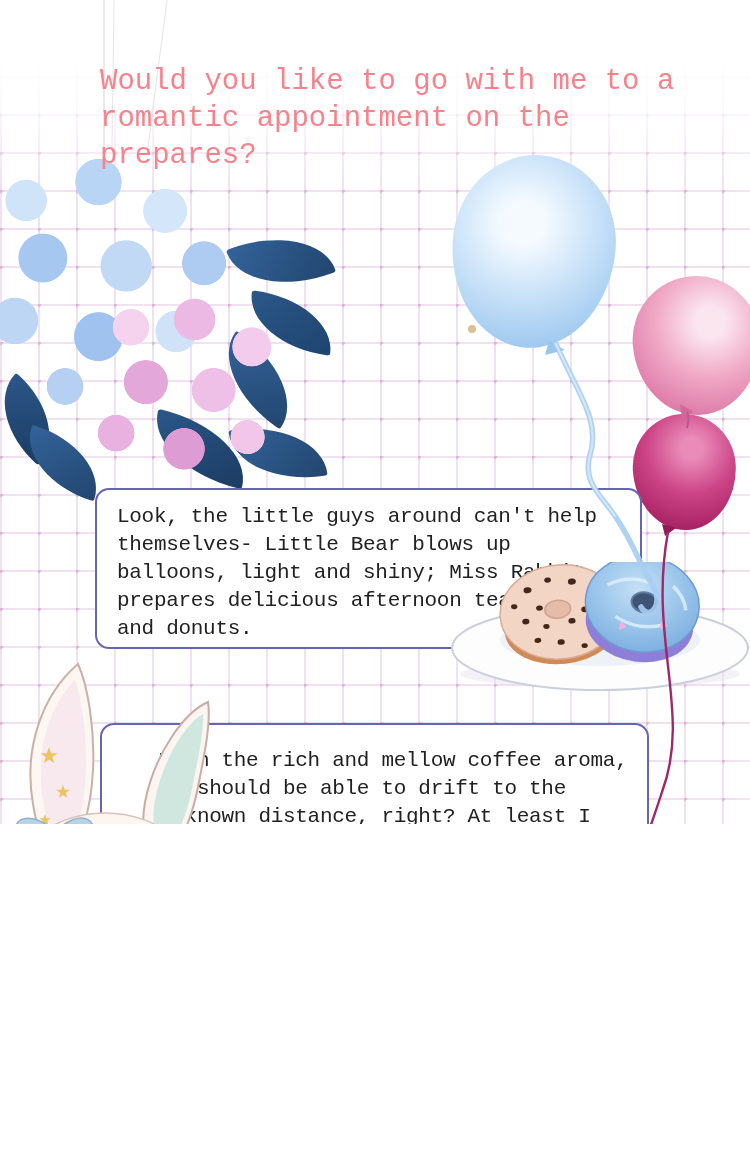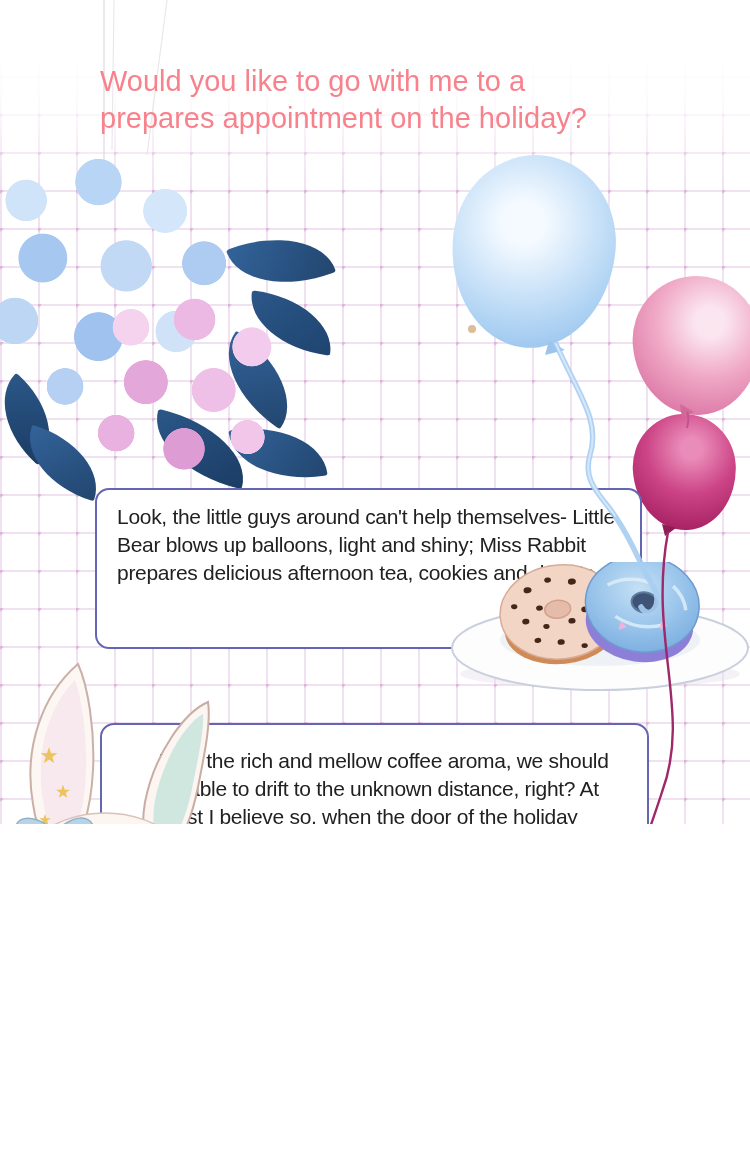--- a/index.html
+++ b/index.html
@@ -2,21 +2,21 @@
 <html style="--title-color: #F8828C; --heading-bg: #F4AEBB; --heading-text: #101010; --box-border: #6566B3; --body-text: #212121; --grid-line: #E7D0E8;"><head>
 <meta charset="utf-8">
 <style>
   :root{
     --title-color:#F8828C; --heading-bg:#F4AEBB; --heading-text:#101010;
     --box-border:#6566B3; --body-text:#212121; --grid-line:#E7D0E8;
   }
   html,body{margin:0;padding:0;background:#fff;}
   #page{
     position:relative;width:750px;height:824px;overflow:hidden;background:#ffffff;
-    font-family:Liberation Sans, sans-serif;
+    font-family:Liberation Mono, monospace;
     background-image:
       radial-gradient(circle 4px at 0px 0px, rgba(214,170,212,.75) 0 2.4px, rgba(214,170,212,0) 4px),
       linear-gradient(to right, rgba(231,205,231,.6) 0 1.6px, transparent 1.6px),
       linear-gradient(to bottom, rgba(231,205,231,.6) 0 1.6px, transparent 1.6px);
     background-size:38px 38px;
   }
   .abs{position:absolute;}
   
   #top-fade{left:0;top:0;width:750px;height:190px;z-index:2;
     background:linear-gradient(to bottom,#fff 0 55px,rgba(255,255,255,.85) 100px,rgba(255,255,255,0) 190px);}
@@ -85,21 +85,21 @@
   <div class="abs leaf" style="left:22px;top:436px;width:82px;height:54px;transform:rotate(18deg);"></div>
   <div id="hyd-blue" class="abs"></div>
   <div id="hyd-pink" class="abs"></div>
 
   <div id="balloon-blue" class="abs balloon"></div>
   <div id="balloon-pink" class="abs balloon"></div>
   <div id="balloon-magenta" class="abs balloon"></div>
 
   <div id="page-title" class="abs">
     <div>Would you like to go with me to a</div>
-    <div>prepares appointment on the holiday?</div>
+    <div>romantic appointment on the prepares?</div>
   </div>
 
   <div id="box1" class="abs text-box">
     <div>Look, the little guys around can't help themselves- Little Bear blows up balloons, light and shiny; Miss Rabbit prepares delicious afternoon tea, cookies and donuts.</div>
   </div>
 
   <div id="box2" class="abs text-box">
     <div>With the rich and mellow coffee aroma, we should be able to drift to the unknown distance, right? At least I believe so, when the door of the holiday opens, there will be countless surprises jumping out.</div>
     <div>After listening to me so much, are you also full of expectations for the upcoming holiday? Please hold my hand. Even if I can't predict the next scenery, but with you accompanying us on the holiday, we will definitely not be alone.</div>
   </div>

